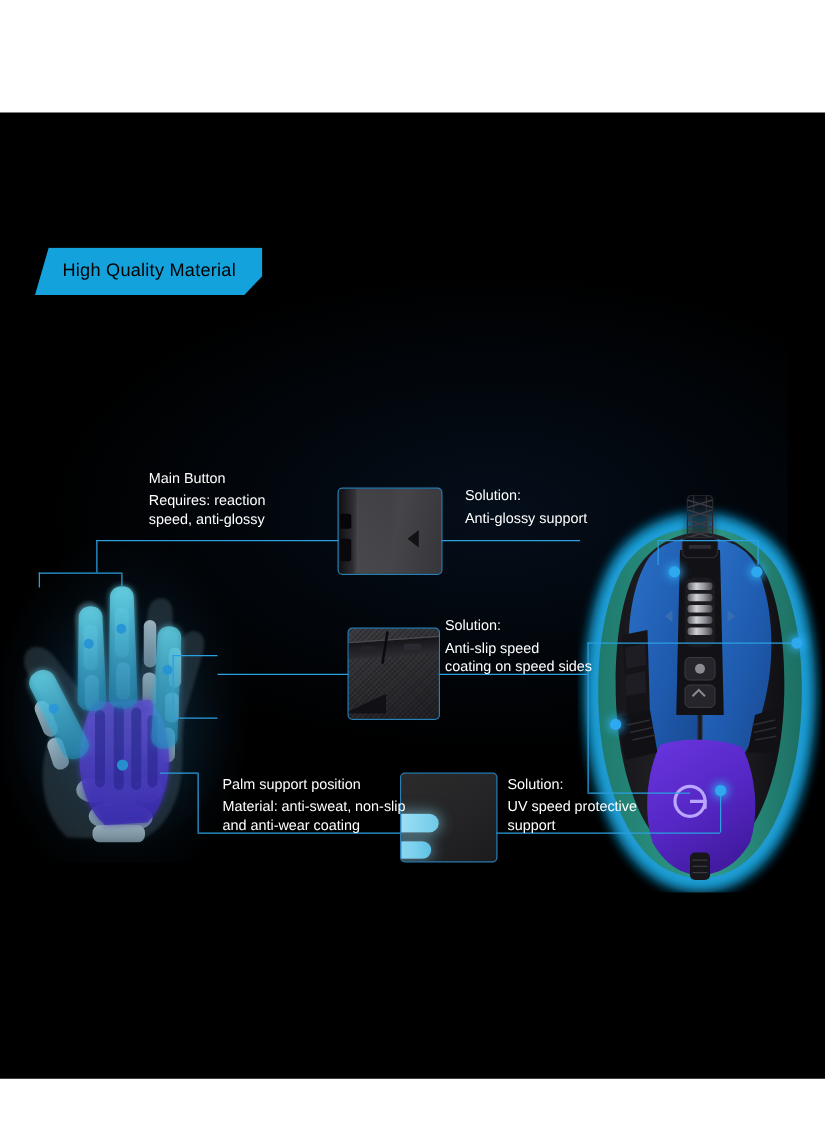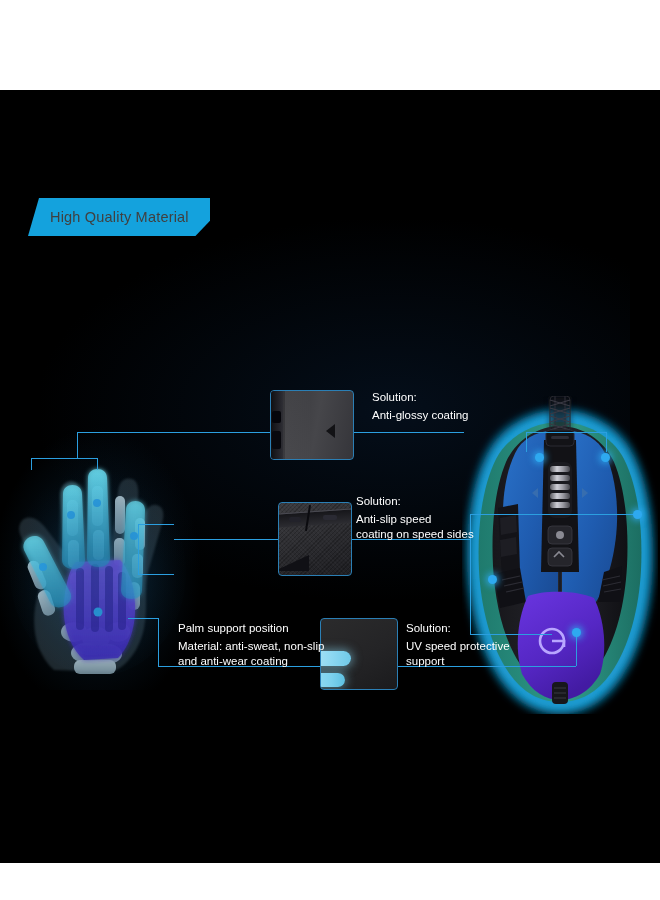--- a/index.html
+++ b/index.html
@@ -43,21 +43,21 @@
   }
 
   
   .badge {
     position: absolute;
     left: 28px;
     top: 108px;
     width: 182px;
     height: 38px;
     background: #14a2dd;
-    color: #404040;
+    color: #000000;
     font-size: 14.5px;
     line-height: 38px;
     padding-left: 22px;
     box-sizing: border-box;
     letter-spacing: 0.2px;
     -webkit-clip-path: polygon(11px 0, 100% 0, 100% 60%, 92% 100%, 0 100%);
     clip-path: polygon(11px 0, 100% 0, 100% 60%, 92% 100%, 0 100%);
     white-space: nowrap;
   }
 
@@ -526,24 +526,29 @@
       <div class="spot1"></div>
       <div class="spot2"></div>
       <div class="wedge"></div>
     </div>
 
     <div class="thumb" id="thumb-uv">
       <div class="bar1"></div>
       <div class="bar2"></div>
     </div>
 
+    <div class="callout" style="left:119px; top:286px;">
+      <span class="ttl">Main Button</span>
+      <span class="sub">Requires: reaction</span>
+      <span class="sub">speed, anti-glossy</span>
+    </div>
 
     <div class="callout" style="left:372px; top:300px;">
       <span class="ttl">Solution:</span>
-      <span class="sub">Anti-glossy coating</span>
+      <span class="sub">Anti-glossy support</span>
     </div>
 
 
     <div class="callout" style="left:356px; top:404px;">
       <span class="ttl">Solution:</span>
       <span class="sub">Anti-slip speed</span>
       <span class="sub">coating on speed sides</span>
     </div>
 
     <div class="callout" style="left:178px; top:531px;">

